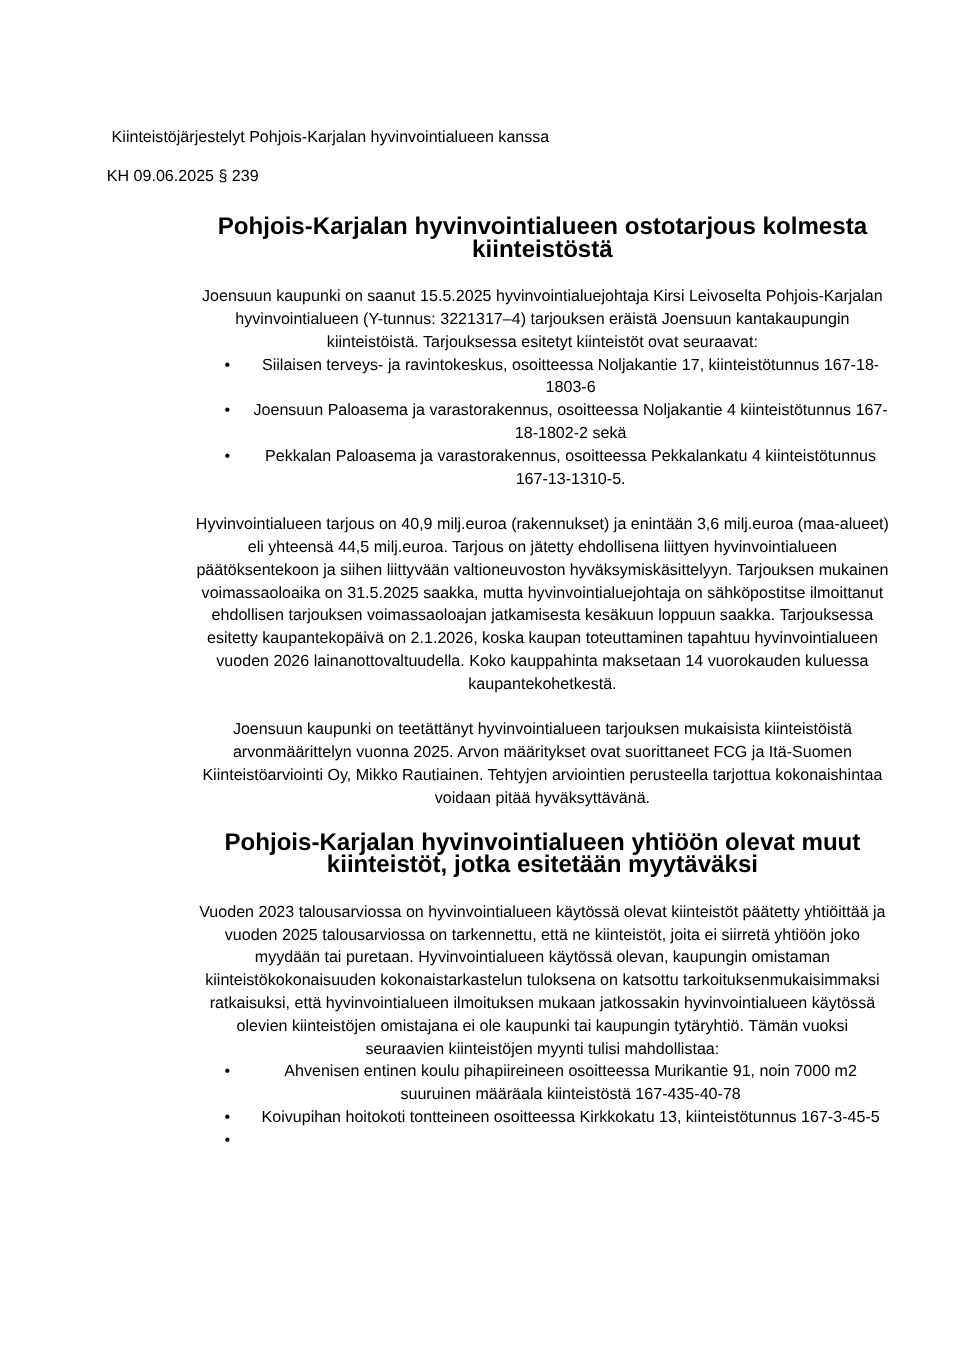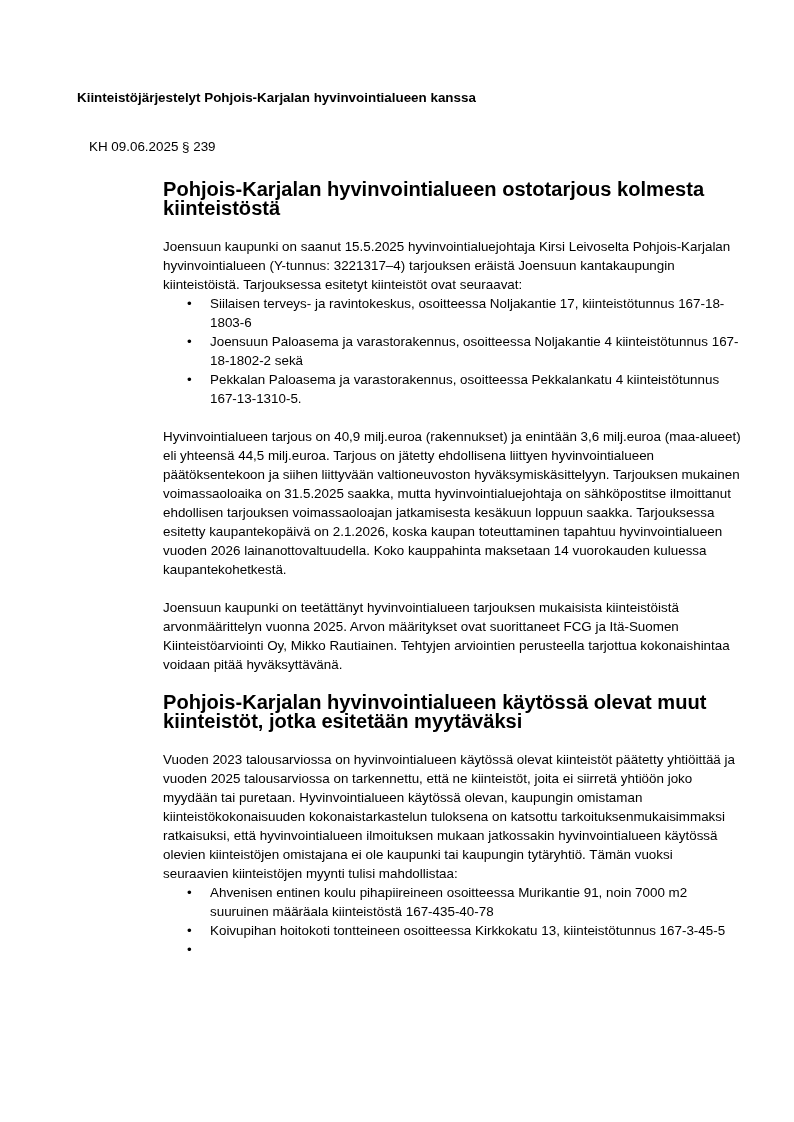--- a/index.html
+++ b/index.html
@@ -14,37 +14,38 @@
       overflow: hidden;
       font-family: "Liberation Sans", sans-serif;
       color: #000000;
       font-size: 13.4px;
       line-height: 19px;
     }
     .page-title {
       position: absolute;
       left: 77px;
       top: 88px;
-      font-weight: bold;
+      font-weight: normal;
       font-size: 13.4px;
-      margin: 0;
+      margin: 16px;
       white-space: nowrap;
     }
     .meeting-ref {
       position: absolute;
       left: 77px;
       top: 125px;
       margin: 12px;
       white-space: nowrap;
     }
     .content {
       position: absolute;
       left: 163px;
       top: 180px;
       width: 578px;
+      text-align: center;
     }
     .section-heading {
       font-weight: bold;
       margin: 0 0 19px 0;
     }
     .para {
       margin: 12px 0 19px 0;
     }
     .para.tight {
       margin-bottom: 0;
@@ -87,21 +88,21 @@
       <li>
         <span class="bullet">•</span>
         <span>Pekkalan Paloasema ja varastorakennus, osoitteessa Pekkalankatu 4 kiinteistötunnus 167-13-1310-5.</span>
       </li>
     </ul>
     <p class="para">Hyvinvointialueen  tarjous on 40,9 milj.euroa (rakennukset) ja enintään 3,6 milj.euroa (maa-alueet) eli yhteensä 44,5 milj.euroa. Tarjous on jätetty ehdollisena liittyen hyvinvointialueen  päätöksentekoon ja siihen liittyvään valtioneuvoston hyväksymiskäsittelyyn. Tarjouksen mukainen voimassaoloaika on 31.5.2025 saakka, mutta hyvinvointialuejohtaja  on sähköpostitse ilmoittanut ehdollisen tarjouksen voimassaoloajan jatkamisesta kesäkuun loppuun  saakka. Tarjouksessa esitetty kaupantekopäivä  on 2.1.2026, koska kaupan toteuttaminen tapahtuu hyvinvointialueen vuoden 2026 lainanottovaltuudella.  Koko kauppahinta maksetaan 14 vuorokauden kuluessa kaupantekohetkestä.</p>
     <p class="para">Joensuun kaupunki on teetättänyt hyvinvointialueen  tarjouksen mukaisista kiinteistöistä arvonmäärittelyn vuonna 2025. Arvon määritykset ovat suorittaneet FCG ja Itä-Suomen Kiinteistöarviointi Oy, Mikko Rautiainen. Tehtyjen arviointien perusteella tarjottua kokonaishintaa voidaan pitää hyväksyttävänä.</p>
   </section>
 
   <section>
-    <h2 class="section-heading">Pohjois-Karjalan hyvinvointialueen käytössä  olevat muut kiinteistöt, jotka esitetään myytäväksi</h2>
+    <h2 class="section-heading">Pohjois-Karjalan hyvinvointialueen yhtiöön  olevat muut kiinteistöt, jotka esitetään myytäväksi</h2>
     <p class="para tight">Vuoden 2023 talousarviossa on hyvinvointialueen  käytössä olevat kiinteistöt päätetty yhtiöittää ja vuoden 2025 talousarviossa on tarkennettu, että ne kiinteistöt, joita ei siirretä yhtiöön joko myydään tai puretaan. Hyvinvointialueen  käytössä olevan, kaupungin omistaman kiinteistökokonaisuuden  kokonaistarkastelun tuloksena on katsottu tarkoituksenmukaisimmaksi ratkaisuksi, että hyvinvointialueen  ilmoituksen mukaan jatkossakin hyvinvointialueen  käytössä olevien kiinteistöjen omistajana ei ole kaupunki tai kaupungin tytäryhtiö. Tämän vuoksi seuraavien kiinteistöjen myynti tulisi mahdollistaa:</p>
     <ul class="bullet-list">
       <li>
         <span class="bullet">•</span>
         <span>Ahvenisen entinen koulu pihapiireineen  osoitteessa Murikantie  91, noin 7000 m2 suuruinen määräala kiinteistöstä 167-435-40-78</span>
       </li>
       <li>
         <span class="bullet">•</span>
         <span>Koivupihan hoitokoti tontteineen osoitteessa Kirkkokatu 13, kiinteistötunnus 167-3-45-5</span>
       </li>

